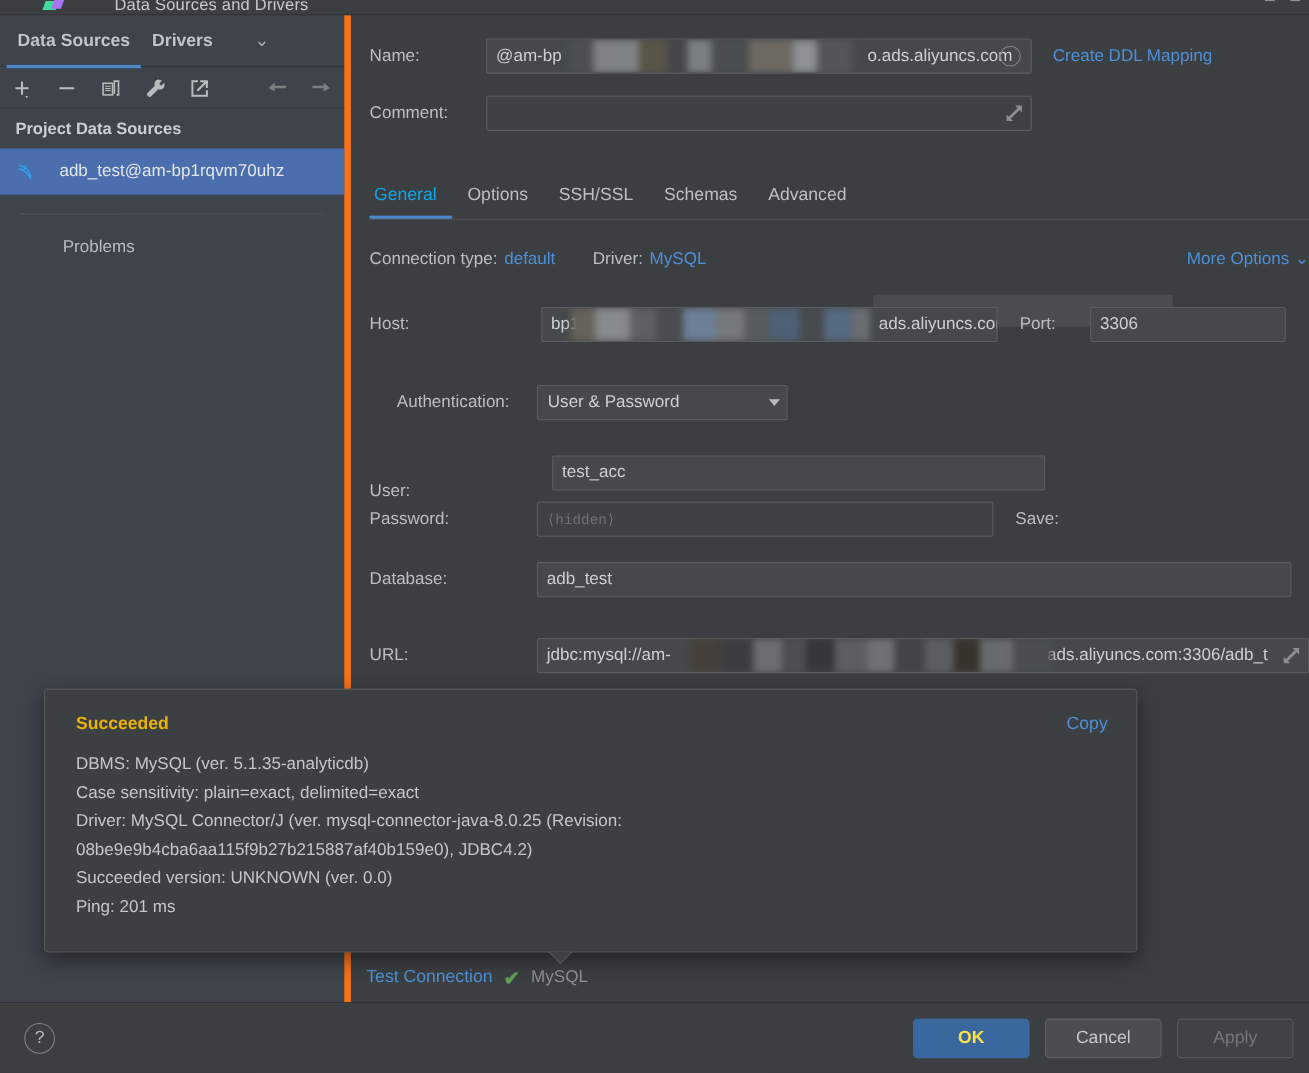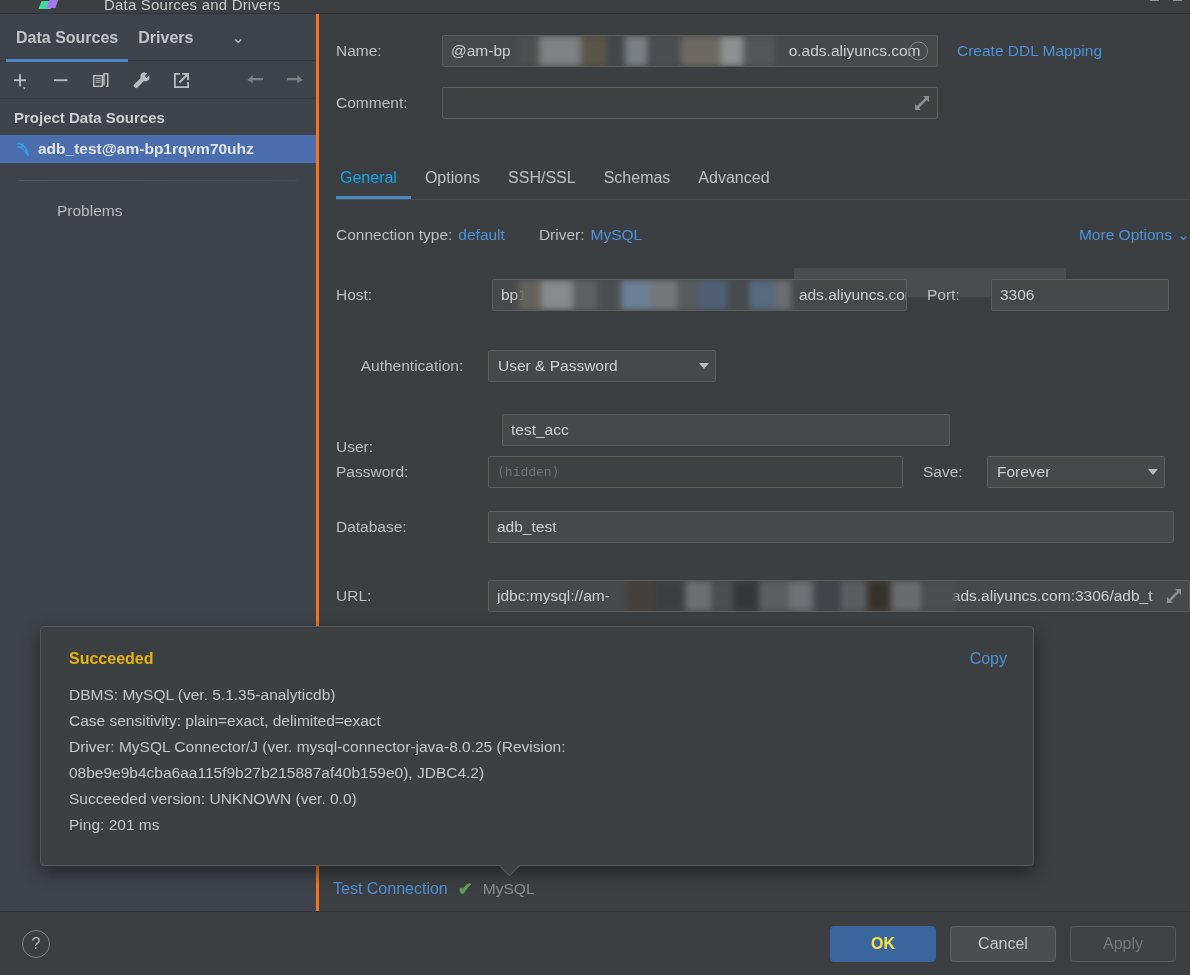--- a/index.html
+++ b/index.html
@@ -74,21 +74,21 @@
     left: 0; top: 13px; width: 1190px; height: 1px;
     background: #2f3132;
   }
 
   
   .sidebar {
     position: absolute;
     left: 0; top: 14px;
     width: 319px; height: 898px;
     background: #3f434c;
-    border-right: 3px solid #f97316;
+    border-right: 6px solid #f97316;
   }
   .side-tabs {
     position: relative;
     height: 47px;
     display: flex;
     align-items: center;
     border-bottom: 1px solid #35383a;
   }
   .side-tab {
     position: relative;
@@ -134,28 +134,27 @@
 
   .side-group-label {
     height: 36px;
     display: flex; align-items: center;
     padding-left: 14px;
     font-size: 15px;
     font-weight: bold;
     color: #cdd0d3;
   }
   .ds-row {
-    height: 28px;
+    height: 42px;
     display: flex; align-items: center;
     padding-left: 14px;
-    gap: 2px;
+    gap: 18px;
     background: #4b6eaf;
     cursor: default;
     overflow: hidden;
-    font-weight: bold;
   }
   .ds-row .ds-label {
     font-size: 15.5px;
     color: #e3e5e7;
     white-space: nowrap;
   }
   .dolphin { width: 22px; height: 20px; flex: 0 0 22px; }
 
   .side-divider {
     margin: 17px 18px 0 18px;
@@ -618,24 +617,20 @@
         <span>test_acc</span>
       </div>
     </div>
 
     <div class="form-row" style="left:16px; top:442px; width:854px;">
       <div class="lbl" style="width:152px;">Password:</div>
       <div class="txtfield empty" style="width:415px;">
         <span class="ph">⟨hidden⟩</span>
       </div>
       <div class="lbl" style="margin-left:20px; width:64px;">Save:</div>
-      <div class="combo" style="width:178px;">
-        <span class="cval">Forever</span>
-        <span class="arrow"></span>
-      </div>
     </div>
 
     <div class="form-row" style="left:16px; top:497px; width:854px;">
       <div class="lbl" style="width:152px;">Database:</div>
       <div class="txtfield" style="width:686px;">
         <span>adb_test</span>
       </div>
     </div>
 
     <div class="form-row" style="left:16px; top:566px; width:854px;">

